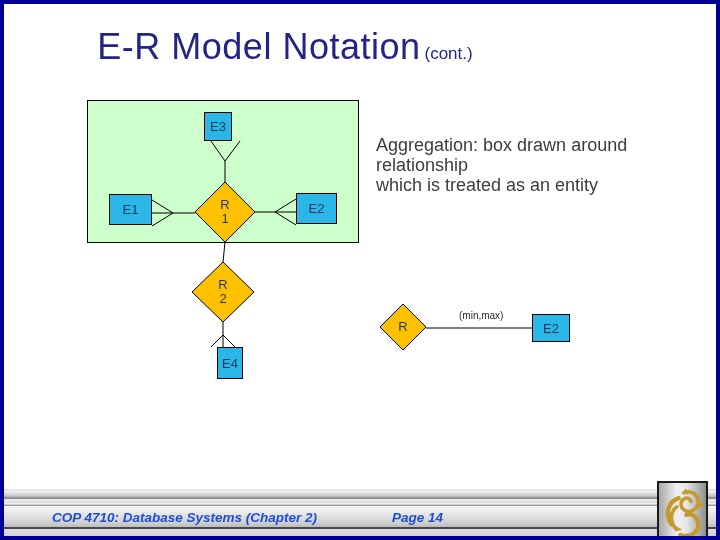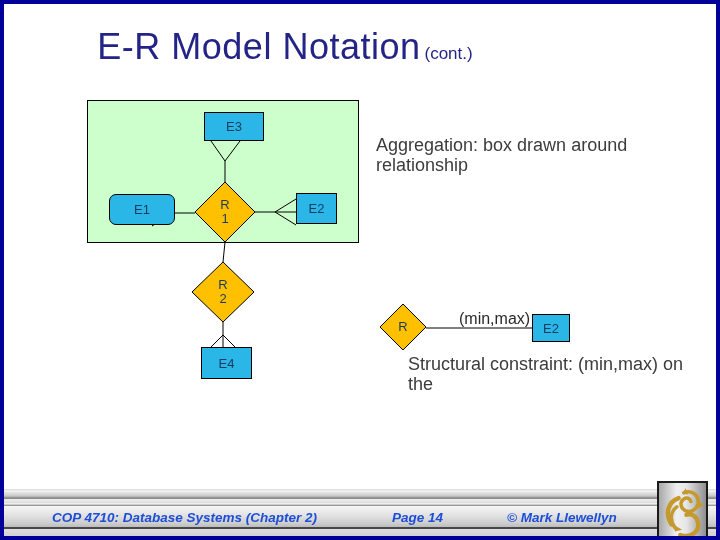--- a/index.html
+++ b/index.html
@@ -16,35 +16,35 @@
   
   .agg-box{left:83px;top:96px;width:272px;height:143px;background:var(--agg-bg,#CCFFCC);border:1px solid #000;box-sizing:border-box;}
   
   .diagram-svg{left:0;top:0;width:720px;height:540px;pointer-events:none;}
   
   .entity{
     background:var(--entity,#2BB6E8);border:1px solid #000;box-sizing:border-box;
     display:flex;align-items:center;justify-content:center;
     color:#173a5e;font-size:13px;
   }
-  .e3{left:200px;top:108px;width:60px;height:29px;}
-  .e1{left:105px;top:190px;width:66px;height:31px;border-radius:7px;}
+  .e3{left:200px;top:108px;width:28px;height:29px;}
+  .e1{left:105px;top:190px;width:43px;height:31px;}
   .e2{left:292px;top:189px;width:41px;height:31px;}
-  .e4{left:197px;top:343px;width:51px;height:32px;justify-content:center;}
+  .e4{left:213px;top:343px;width:26px;height:32px;justify-content:center;}
   .e2b{left:528px;top:310px;width:38px;height:28px;}
   
   .dlabel{color:#1c3a58;font-size:13px;line-height:14px;text-align:center;}
   .r1-label{left:191px;top:194px;width:60px;}
   .r2-label{left:189px;top:274px;width:60px;}
   .r-label{left:376px;top:316px;width:46px;}
   
   .note{color:#3c3c3c;font-size:18px;line-height:20px;}
   .agg-note{left:372px;top:131px;width:330px;}
   .struct-note{left:404px;top:350px;width:300px;}
-  .minmax{left:455px;top:306px;width:60px;color:#2a2a2a;font-size:16px;}
+  .minmax{left:455px;top:306px;width:60px;color:#2a2a2a;font-size:10px;}
   
   .footer-bar{
     left:-4px;top:485px;width:720px;height:55px;
     background:linear-gradient(to bottom,
       #d8d8d8 0px,#f2f2f2 2px,#c6c6c6 7px,#8a8a8a 9px,#8a8a8a 10px,
       #eeeeee 10px,#dddddd 14px,#ffffff 15px,#999999 16px,#999999 17px,
       #f6f6f6 17px,#e3e3e3 26px,#cecece 34px,#bcbcbc 38px,
       #484848 38px,#484848 40px,
       #dedede 40px,#cfcfcf 49px,#c2c2c2 55px);
   }
@@ -120,30 +120,29 @@
     <div>1</div>
   </div>
   <div class="abs dlabel r2-label">
     <div>R</div>
     <div>2</div>
   </div>
   <div class="abs dlabel r-label">R</div>
 
   <div class="abs note agg-note">
     <div>Aggregation: box drawn around relationship</div>
+    <div>which is treated as an entity</div>
   </div>
   <div class="abs minmax">(min,max)</div>
   <div class="abs note struct-note">
-    <div>Structural constraint: (min,max) on the</div>
   </div>
 
   <div class="abs footer-bar"></div>
   <div class="abs footer-text f-course">COP 4710: Database Systems  (Chapter 2)</div>
   <div class="abs footer-text f-page">Page 14</div>
-  <div class="abs footer-text f-copy">© Mark Llewellyn</div>
 
   <div class="abs logo-box">
     <svg width="44" height="56" viewBox="0 0 50 62" xmlns="http://www.w3.org/2000/svg">
       <g fill="none" stroke="#C49A2F" stroke-linecap="round">
         <path d="M20 14 C8 18 4 32 12 44" stroke-width="5"></path>
         <path d="M18 24 C10 30 10 40 16 48" stroke-width="4"></path>
         <path d="M22 56 C34 60 44 52 42 42 C41 35 35 31 29 33" stroke-width="5"></path>
         <path d="M26 8 C36 4 44 12 42 21 C40 28 33 31 27 28 C22 25 21 18 26 15 C29 13 33 14 34 18" stroke-width="4"></path>
       </g>
       <g fill="#C49A2F">

